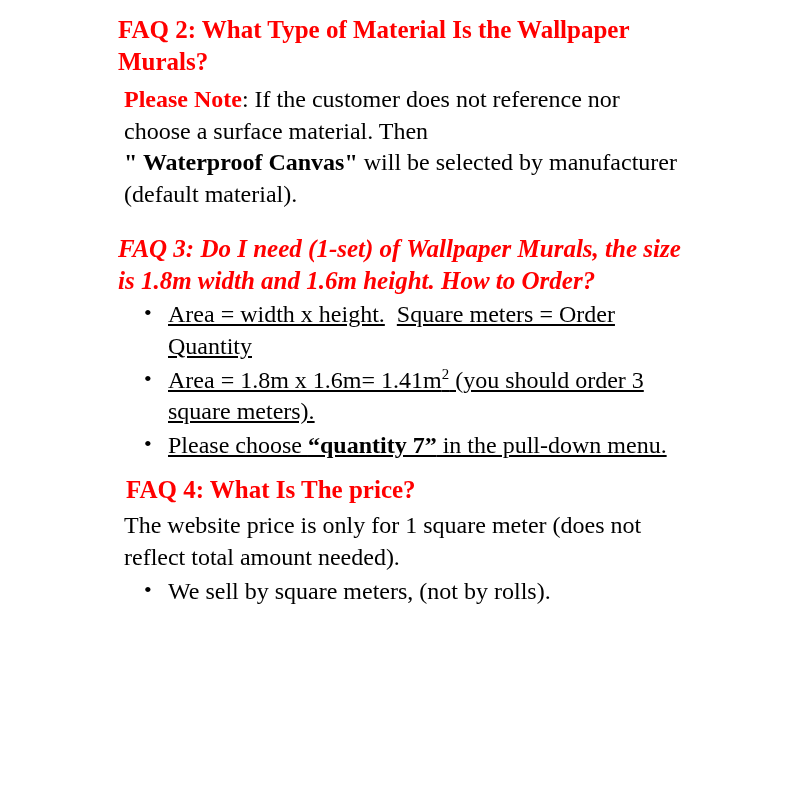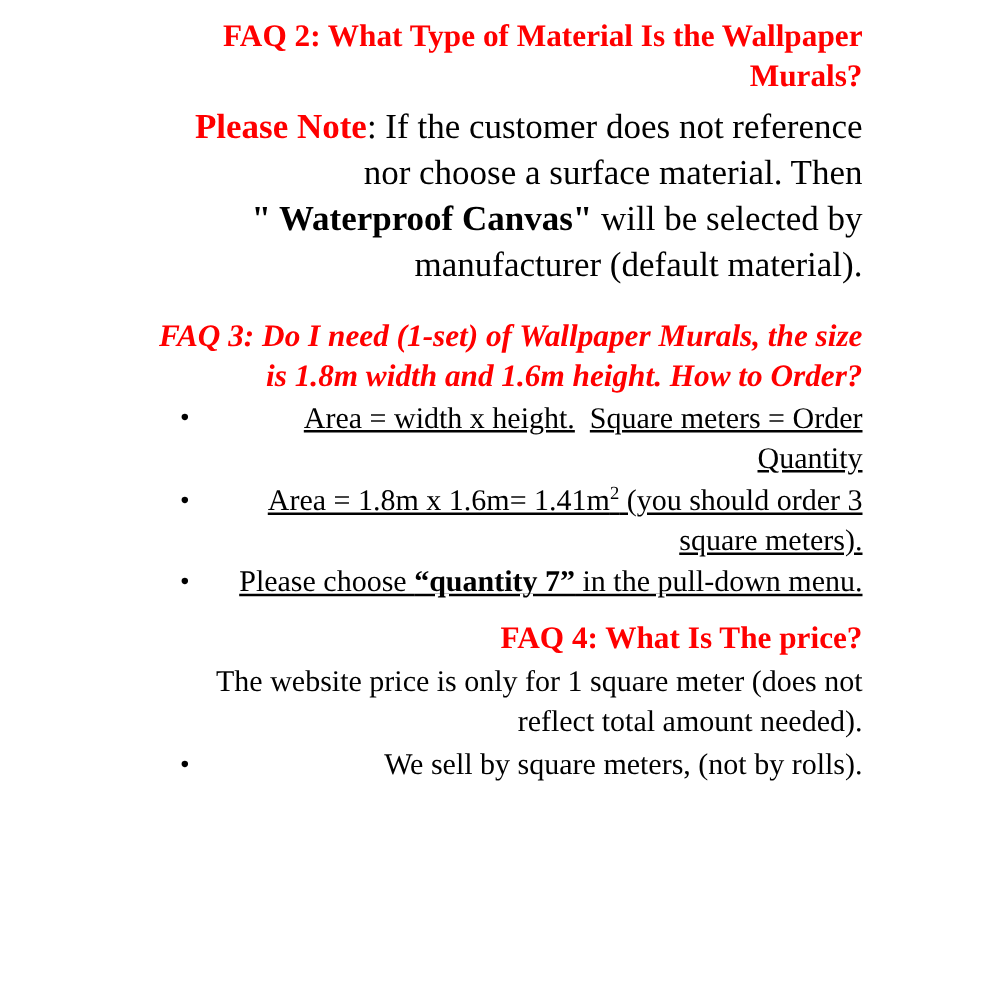--- a/index.html
+++ b/index.html
@@ -13,21 +13,20 @@
     font-family: "Liberation Serif", serif;
     color: #000000;
     overflow: hidden;
   }
   .page {
     width: 800px;
     height: 800px;
     box-sizing: border-box;
     padding: 10px 110px 0 118px;
     position: relative;
-    text-align: right;
   }
   .faq-heading {
     color: #ff0000;
     font-weight: bold;
     font-size: 25px;
     line-height: 1.28;
     margin: 0;
   }
   .faq2-heading {
     margin-top: 4px;
@@ -49,21 +48,21 @@
     padding-left: 2px;
   }
   ul.bullets li::before {
     content: "\2022";
     position: absolute;
     left: -22px;
     top: -1px;
     font-size: 22px;
   }
   .note-para {
-    font-size: 28px;
+    font-size: 24px;
     line-height: 1.32;
     margin: 6px 0 0 6px;
   }
   .note-label {
     color: #ff0000;
     font-weight: bold;
   }
   .note-para .bold {
     font-weight: bold;
   }

